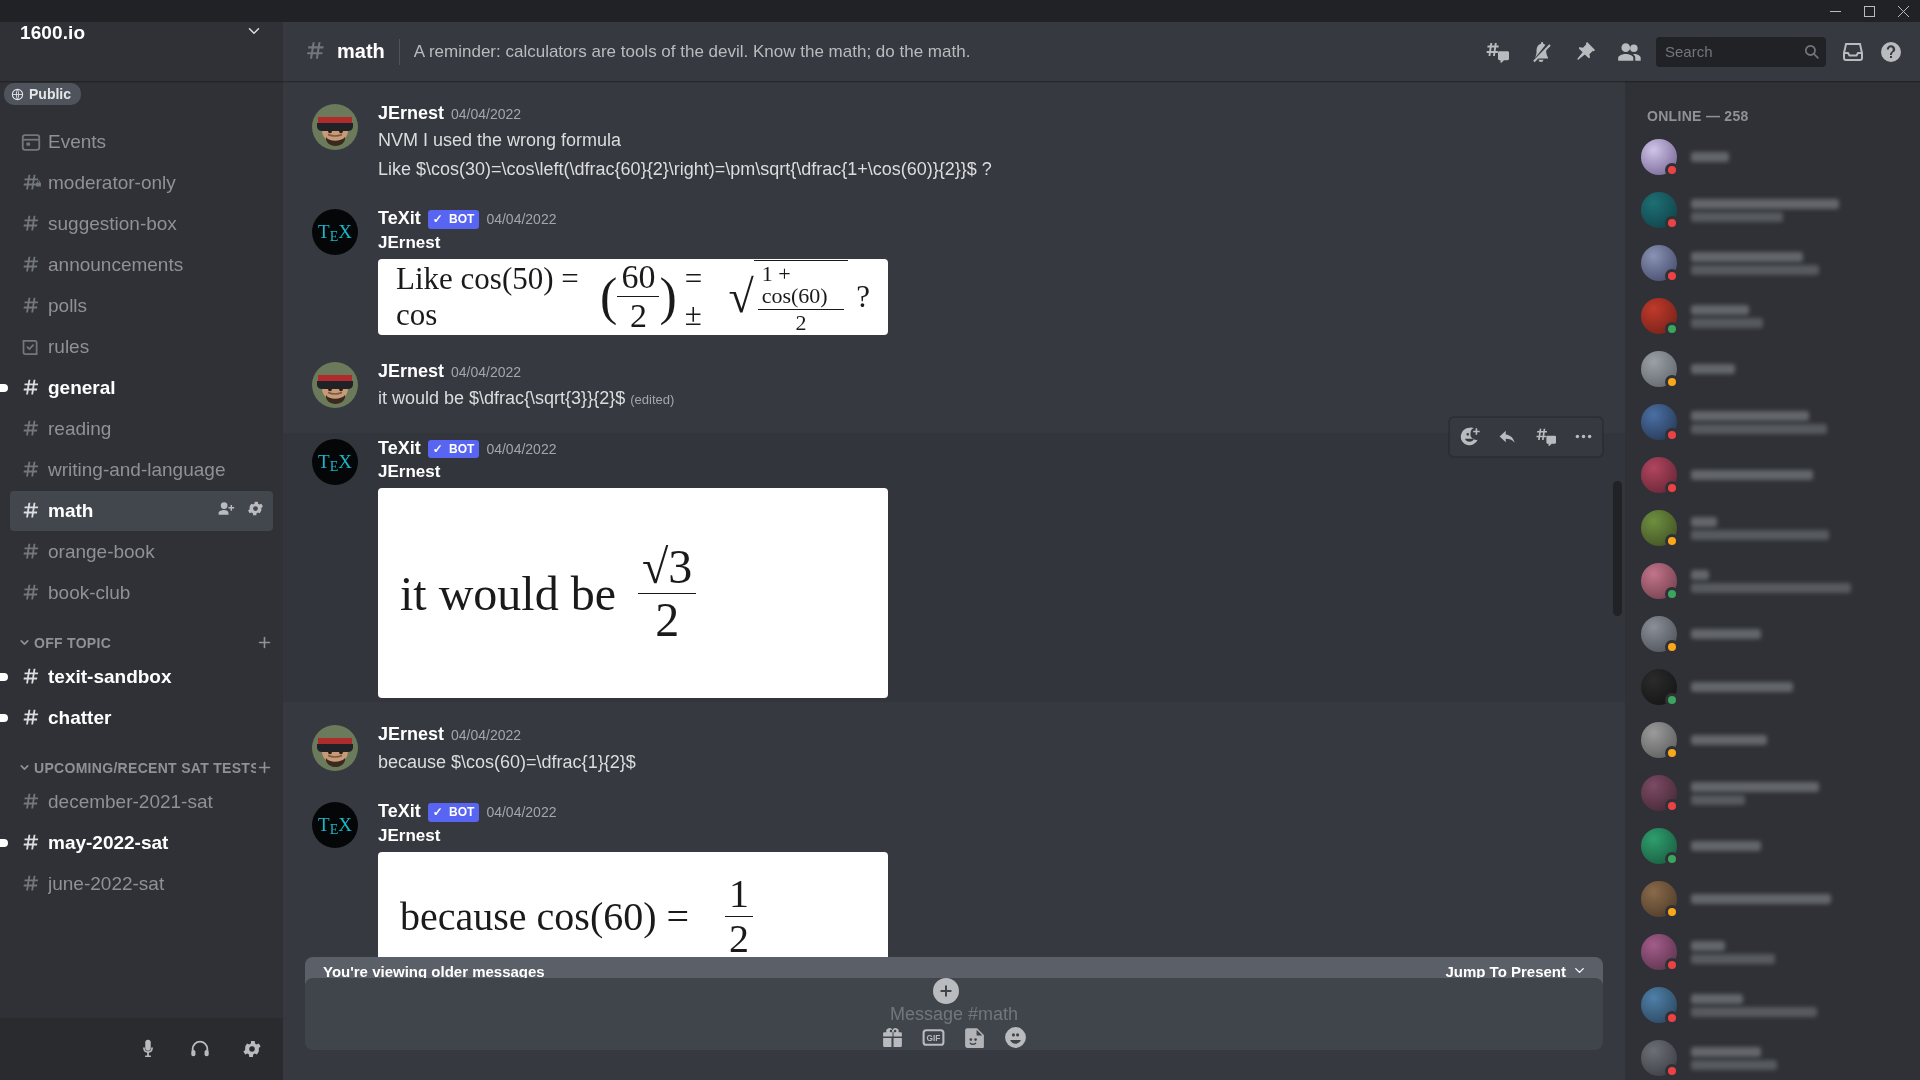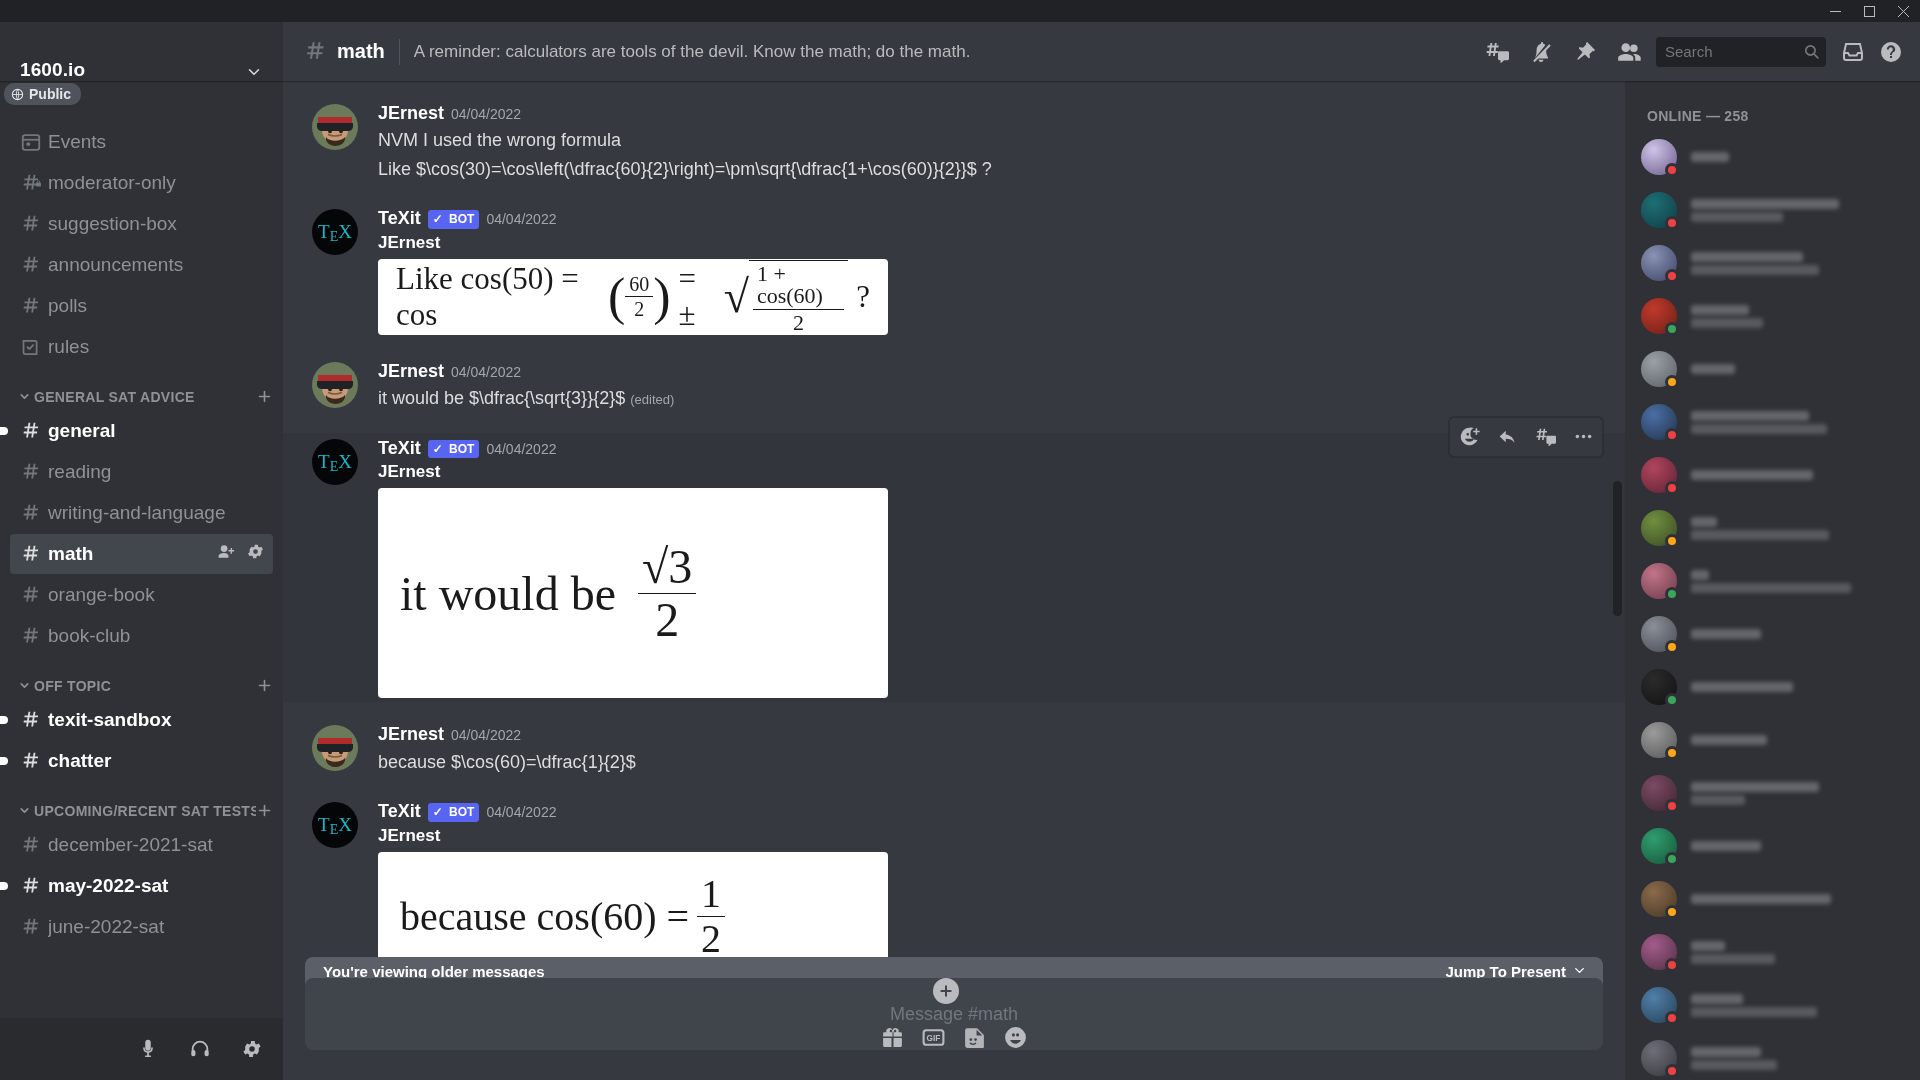--- a/index.html
+++ b/index.html
@@ -25,21 +25,21 @@
   
   .body { flex: 1 1 auto; display: flex; min-height: 0; }
 
   
   .sidebar {
     width: 283px; flex: 0 0 283px; background: #2f3136;
     display: flex; flex-direction: column; position: relative;
   }
   .guild-header {
     height: 59px; flex: 0 0 59px; padding: 0 20px;
-    display: flex; align-items: flex-end; justify-content: space-between;
+    display: flex; align-items: flex-start; justify-content: space-between;
     box-shadow: 0 1px 0 rgba(4,4,5,.2), 0 1.5px 0 rgba(6,6,7,.05), 0 2px 0 rgba(4,4,5,.05);
     cursor: pointer; position: relative; z-index: 3;
   }
   .guild-name { color: #fff; font-size: 19px; font-weight: bold; letter-spacing: .1px; }
   .guild-chevron { color: #dcddde; display: flex; }
 
   .public-badge-row { padding: 2px 4px 10px; }
   .public-badge {
     display: inline-flex; align-items: center; gap: 5px;
     background: #4f545c; color: #e3e5e8; border-radius: 10px;
@@ -313,33 +313,20 @@
             <span class="label">polls</span>
           </div>
           <div class="chan-row">
             <span class="ic">
               <svg width="21" height="21" viewBox="0 0 24 24" fill="none" stroke="currentColor" stroke-width="2">
                 <path d="M4 4.5h13a2 2 0 0 1 2 2v13H6a2 2 0 0 1-2-2z"></path>
                 <path d="M8.5 11.5l2.2 2.4 4.3-4.6" stroke-linecap="round" stroke-linejoin="round"></path>
               </svg>
             </span>
             <span class="label">rules</span>
-          </div>
-          <div class="cat-row">
-            <span class="cat-chevron">
-              <svg width="13" height="13" viewBox="0 0 24 24">
-                <path d="M6 9l6 6 6-6" stroke="currentColor" stroke-width="3" fill="none" stroke-linecap="round" stroke-linejoin="round"></path>
-              </svg>
-            </span>
-            <span class="cat-label">GENERAL SAT ADVICE</span>
-            <span class="cat-plus">
-              <svg width="17" height="17" viewBox="0 0 24 24">
-                <path d="M12 5v14M5 12h14" stroke="currentColor" stroke-width="2.3" stroke-linecap="round"></path>
-              </svg>
-            </span>
           </div>
           <div class="chan-row unread">
             <span class="unread-dot"></span>
             <span class="ic">
               <svg width="22" height="22" viewBox="0 0 24 24" fill="currentColor">
                 <path d="M9.3 3l-.7 4H5.1l-.3 2h3.5l-.6 3.6H4.2l-.3 2h3.5L6.7 19h2l.7-4.4h3.6L12.3 19h2l.7-4.4h3.5l.3-2h-3.5l.6-3.6h3.6l.3-2h-3.6l.7-4h-2l-.7 4H10.6l.7-4h-2zM10.3 9h3.6l-.6 3.6H9.7L10.3 9z"></path>
               </svg>
             </span>
             <span class="label">general</span>
           </div>
@@ -571,21 +558,21 @@
                   <div class="msg-head">
                     <span class="author">TeXit</span>
                     <span class="bot-tag">✓&nbsp;<span>BOT</span></span>
                     <span class="timestamp">04/04/2022</span>
                   </div>
                   <div class="reply-author">JErnest</div>
                   <div class="tex-img" style="width:510px;height:76px;font-size:31px;padding:0 18px;justify-content:flex-start;gap:8px">
                     <span>Like cos(50) = cos</span>
                     <span class="paren">
                       <span style="font-size:52px;font-weight:300">(</span>
-                      <span class="frac" style="font-size:20px">
+                      <span class="frac" style="font-size:34px">
                         <span class="num">60</span>
                         <span class="den">2</span>
                       </span>
                       <span style="font-size:52px;font-weight:300">)</span>
                     </span>
                     <span>= ±</span>
                     <span class="sqrt-wrap">
                       <span class="sqrt-sym" style="font-size:46px">√</span>
                       <span class="sqrt-body">
                         <span class="frac" style="font-size:22px">
@@ -688,21 +675,21 @@
                     <rect width="46" height="46" fill="#050608"></rect>
                     <text x="23" y="29" text-anchor="middle" font-family="Liberation Serif, serif" font-size="19" fill="#19b7c6">T<tspan font-size="14" dy="3">E</tspan><tspan dy="-3">X</tspan></text>
                   </svg></div>
                 <div class="msg-body">
                   <div class="msg-head">
                     <span class="author">TeXit</span>
                     <span class="bot-tag">✓&nbsp;<span>BOT</span></span>
                     <span class="timestamp">04/04/2022</span>
                   </div>
                   <div class="reply-author">JErnest</div>
-                  <div class="tex-img" style="width:510px;height:130px;font-size:40px;padding:8px 22px;justify-content:flex-start;gap:8px">
+                  <div class="tex-img" style="width:510px;height:130px;font-size:40px;padding:8px 22px;justify-content:flex-start;gap:36px">
                     <span>because cos(60) =</span>
                     <span class="frac" style="font-size:40px">
                       <span class="num">1</span>
                       <span class="den">2</span>
                     </span>
                   </div>
                 </div>
               </div>
               <div class="scrollbar" style="top: 400px; height: 135px;"></div>
             </div>

